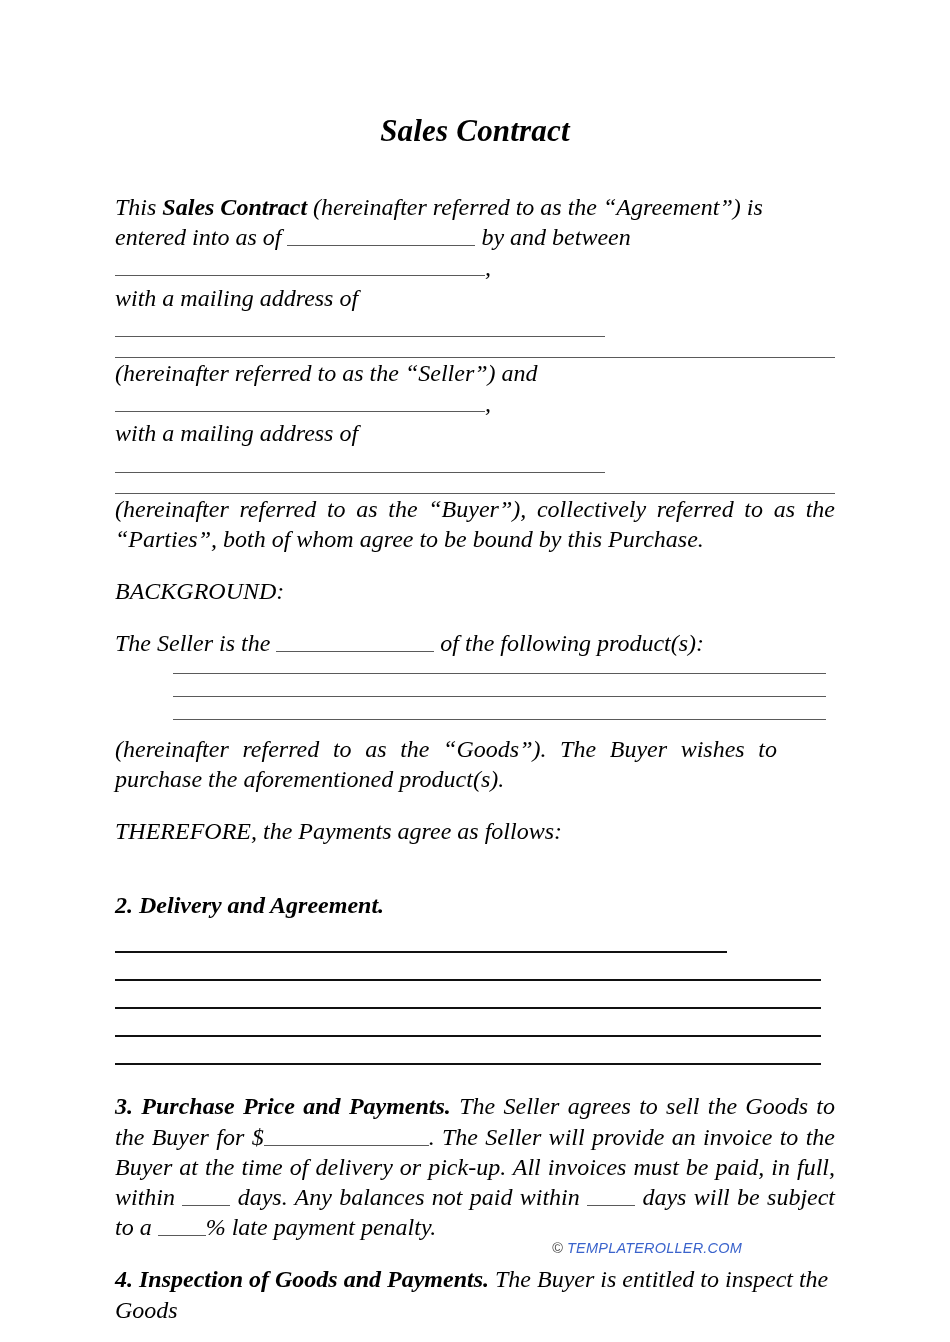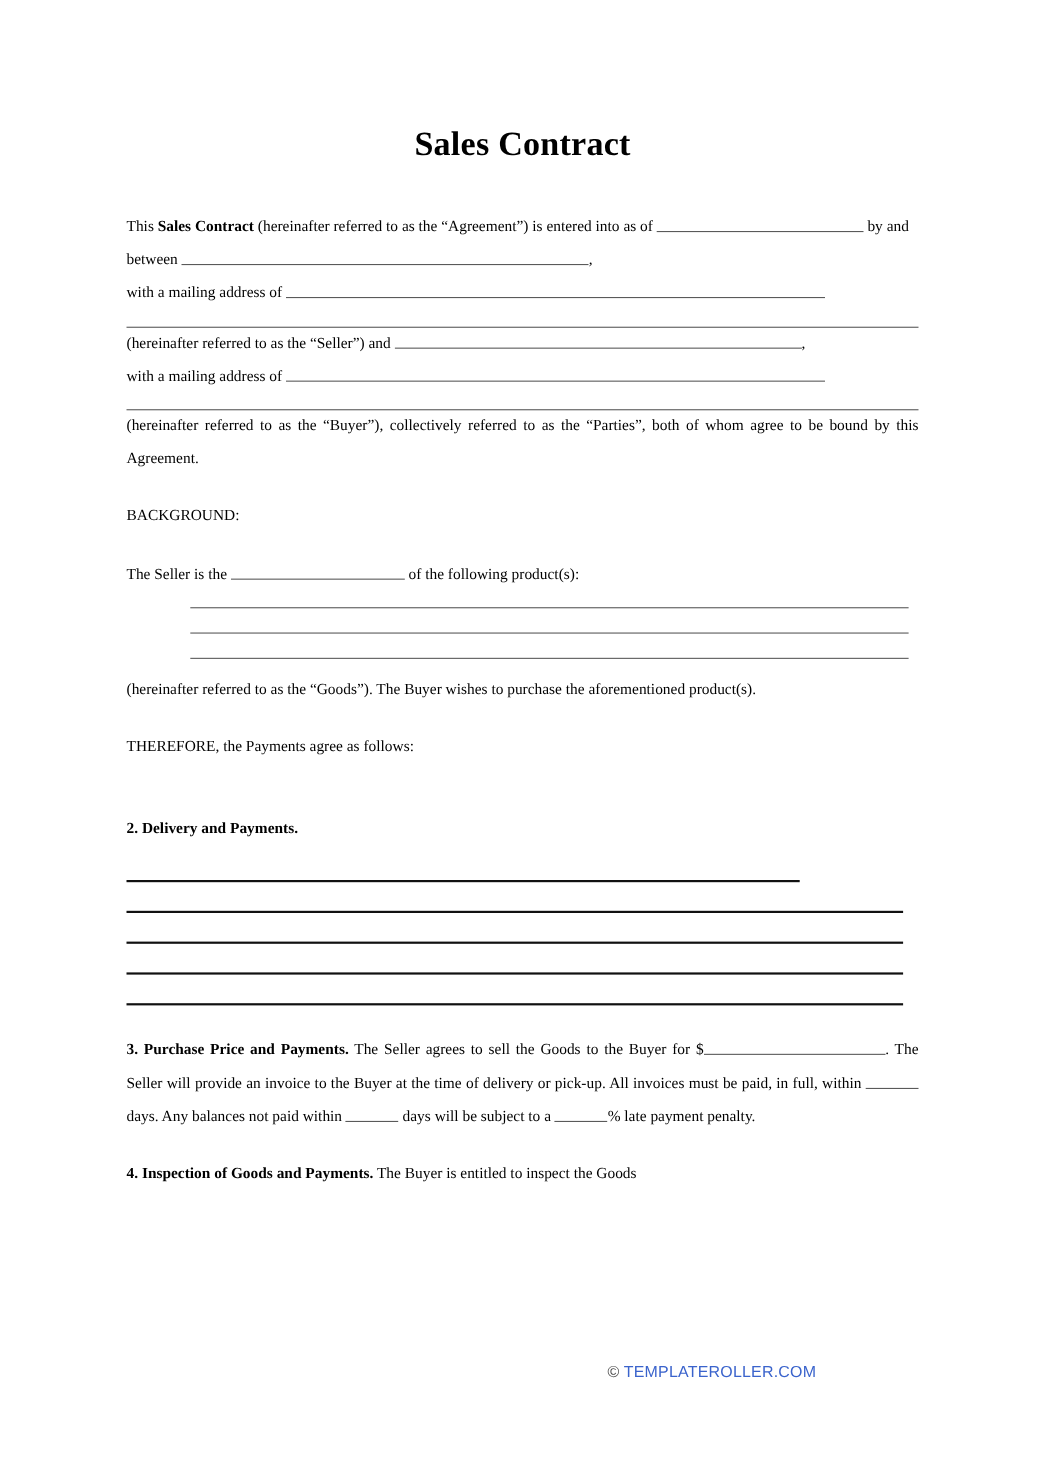--- a/index.html
+++ b/index.html
@@ -16,20 +16,21 @@
     -webkit-font-smoothing: antialiased;
   }
 
   .page {
     position: absolute;
     left: 0; top: 0;
     width: 874px;
     height: 1342px;
     box-sizing: border-box;
     padding: 0;
+    font-style: italic;
   }
 
   .doc-title {
     position: absolute;
     left: 0;
     top: 114px;
     width: 950px;
     text-align: center;
     font-size: 31px;
     font-weight: bold;
@@ -39,21 +40,21 @@
 
   .body-area {
     position: absolute;
     left: 115px;
     top: 192px;
     width: 720px;
   }
 
   p.para {
     margin: 0;
-    font-size: 14px;
+    font-size: 24px;
     line-height: 30.2px;
     text-align: justify;
     text-justify: inter-word;
     hyphens: none;
   }
   p.para.nojust { text-align: left; }
 
   .gap-sm { height: 14px; }
   .gap-md { height: 22px; }
 
@@ -125,21 +126,21 @@
     <div class="gap-sm"></div>
     <div class="rule-thin" style="width:720px"></div>
 
     <p class="para nojust"><span>(hereinafter referred to as the “Seller”) and </span><span class="blank w-party"></span><span>,</span></p>
 
     <p class="para nojust"><span>with a mailing address of </span><span class="blank w-addr"></span></p>
 
     <div class="gap-sm"></div>
     <div class="rule-thin" style="width:720px"></div>
 
-    <p class="para">(hereinafter referred to as the “Buyer”), collectively referred to as the “Parties”, both of whom agree to be bound by this Agreement.</p>
+    <p class="para">(hereinafter referred to as the “Buyer”), collectively referred to as the “Parties”, both of whom agree to be bound by this Purchase.</p>
 
     <div class="gap-md"></div>
 
     <p class="para nojust">BACKGROUND:</p>
 
     <div class="gap-md"></div>
 
     <p class="para nojust indent-block"><span>The Seller is the </span><span class="blank w-role"></span><span> of the following product(s):</span></p>
 
     <div class="gap-sm"></div>
@@ -158,21 +159,21 @@
 
     <div class="gap-md"></div>
 
     <p class="para nojust">THEREFORE, the Payments agree as follows:</p>
 
     <div class="gap-md"></div>
 
 
     <div class="gap-md"></div>
 
-    <p class="para nojust"><span class="b">2.</span><span class="b">&nbsp;</span><span class="b">Delivery and Payments.</span></p>
+    <p class="para nojust"><span class="b">2.</span><span class="b">&nbsp;</span><span class="b">Delivery and Agreement.</span></p>
 
     <div style="height:31px"></div>
 
     <div class="ship-lines">
       <div class="rule-thick short"></div>
       <div style="height:26px"></div>
       <div class="rule-thick full"></div>
       <div style="height:26px"></div>
       <div class="rule-thick full"></div>
       <div style="height:26px"></div>

